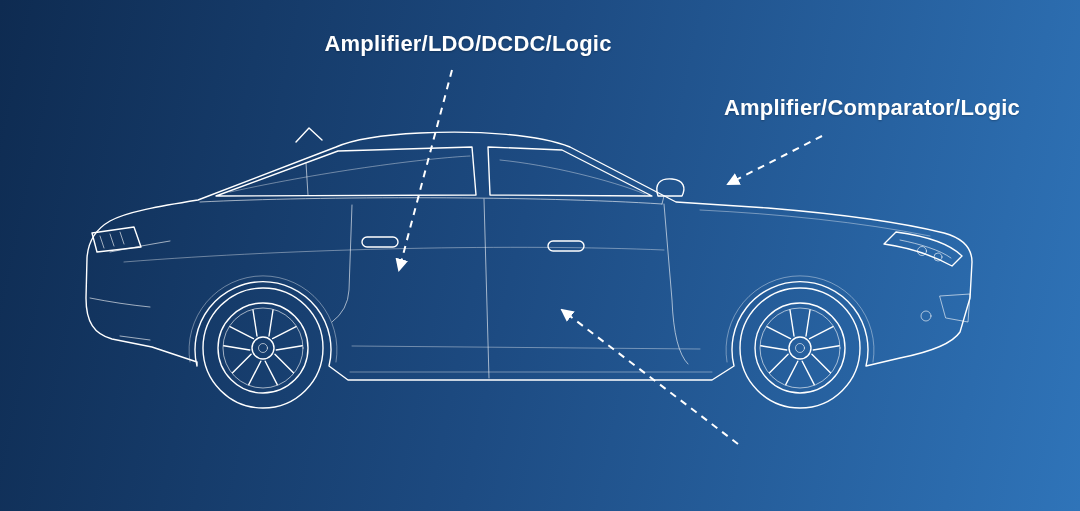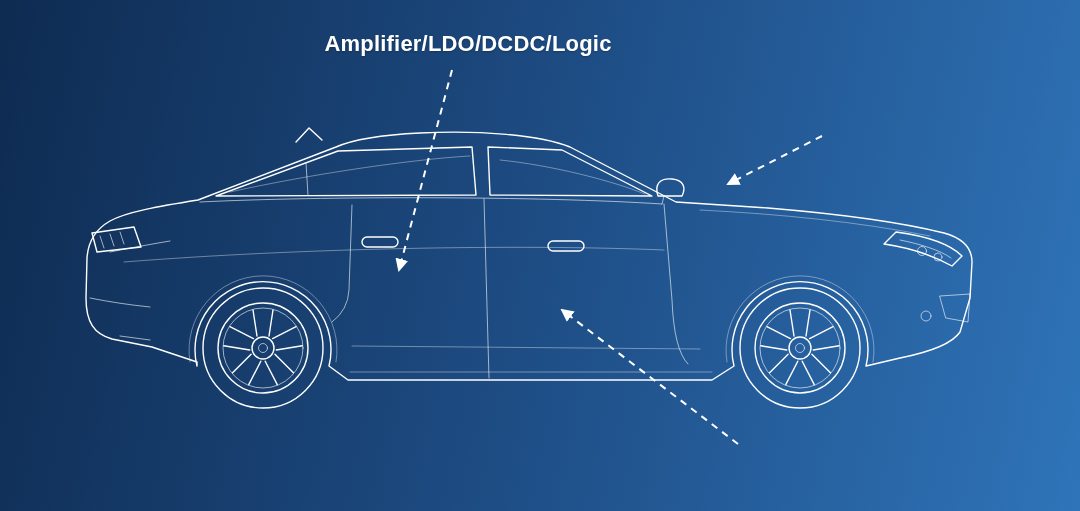--- a/index.html
+++ b/index.html
@@ -151,15 +151,16 @@
 
     <g>
       <path class="arrow" d="M 452 70 L 399 270" marker-end="url(#ah)"></path>
       <path class="arrow" d="M 822 136 L 728 184" marker-end="url(#ah)"></path>
       <path class="arrow" d="M 738 444 L 562 310" marker-end="url(#ah)"></path>
     </g>
   </svg>
 
   <div class="label" style="left:468px; top:31px;">Amplifier/LDO/DCDC/Logic</div>
 
+  <div class="label" style="left:872px; top:95px;">Amplifier/Comparator/Logic</div>
 
 
 </div>
 
 </body></html>

